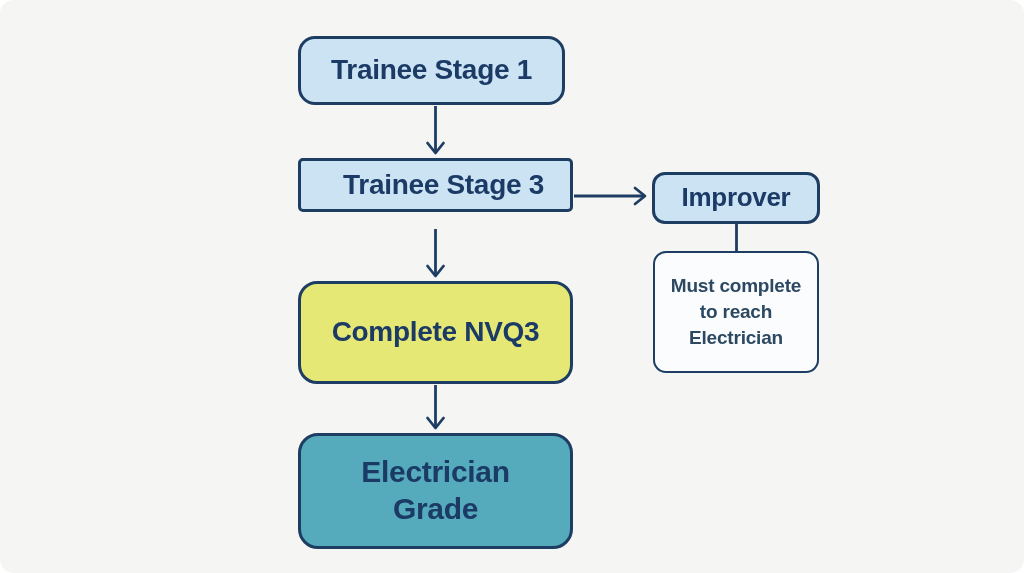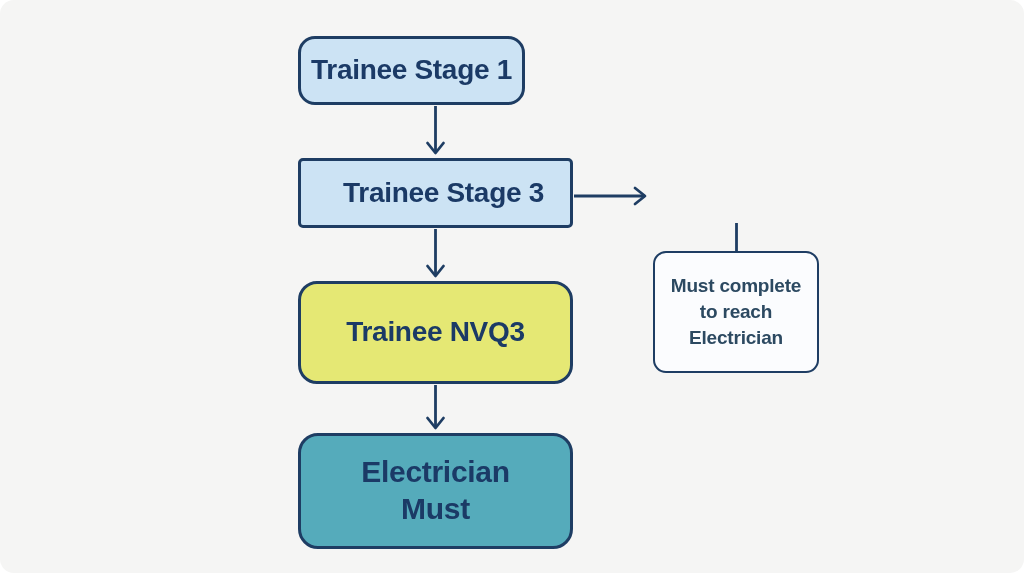--- a/index.html
+++ b/index.html
@@ -31,27 +31,27 @@
     display:flex;flex-direction:column;
     align-items:center;justify-content:center;
     text-align:center;
     border:3px solid var(--node-border);
     color:var(--node-text);
     font-weight:700;
     letter-spacing:-0.3px;
     line-height:1.22;
   }
   .node-stage1{
-    left:298px;top:36px;width:227px;height:69px;
+    left:298px;top:36px;width:267px;height:69px;
     background:var(--stage-fill);
     border-radius:17px;
     font-size:28px;
   }
   .node-stage3{
-    left:298px;top:158px;width:275px;height:70px;
+    left:298px;top:158px;width:275px;height:54px;
     background:var(--stage-fill);
     border-radius:5px;
     font-size:28px;
     padding-left:16px;
   }
   .node-nvq{
     left:298px;top:281px;width:275px;height:103px;
     background:var(--highlight-fill);
     border-radius:19px;
     font-size:28px;
@@ -104,28 +104,31 @@
 
   <div class="node node-stage1">
     <span>Trainee Stage 1</span>
   </div>
 
   <div class="node node-stage3">
     <span>Trainee Stage 3</span>
   </div>
 
   <div class="node node-nvq">
-    <span>Trainee NVQ3</span>
+    <span>Complete NVQ3</span>
   </div>
 
   <div class="node node-electrician">
     <span>Electrician</span>
-    <span>Must</span>
+    <span>Grade</span>
   </div>
 
+  <div class="node node-improver">
+    <span>Improver</span>
+  </div>
 
   <div class="node node-note">
     <span>Must complete</span>
     <span>to reach</span>
     <span>Electrician</span>
   </div>
 
 </div>
 
 </body></html>

